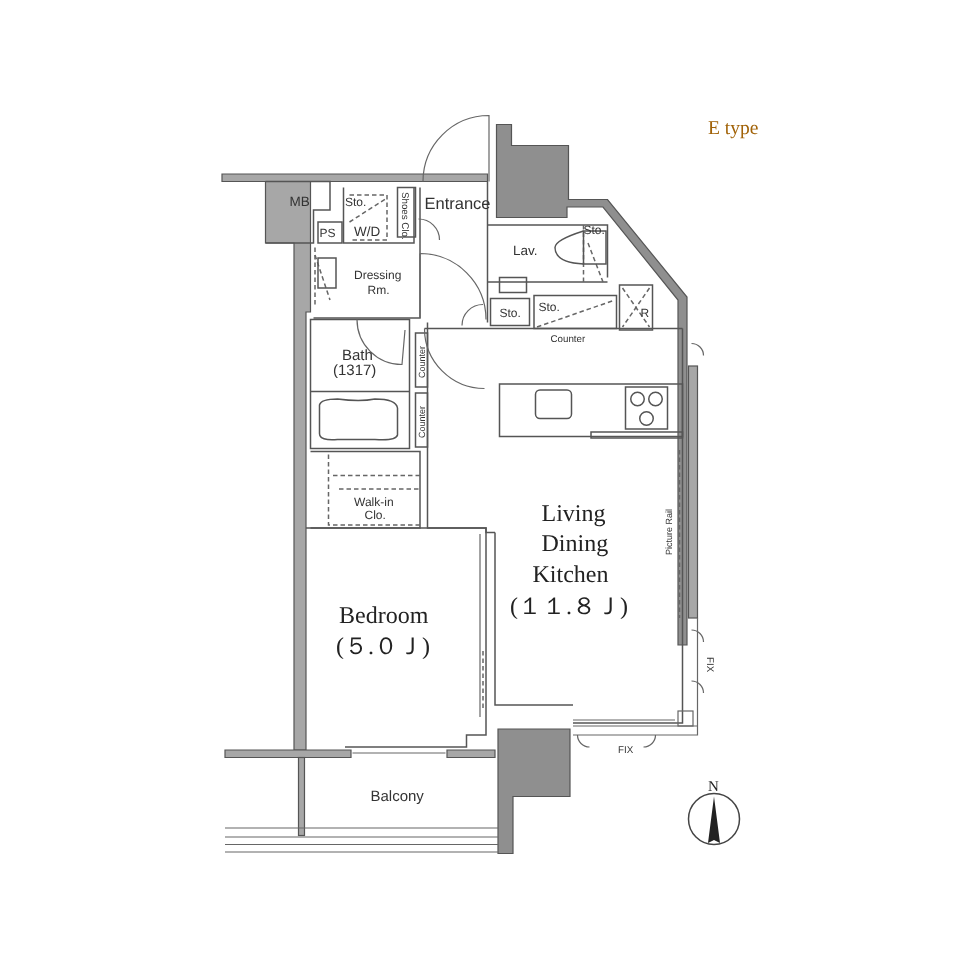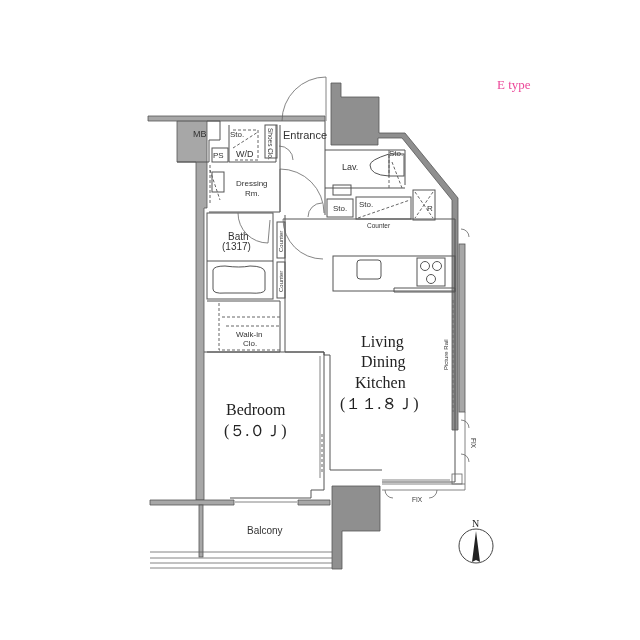--- a/index.html
+++ b/index.html
@@ -1,20 +1,20 @@
 <!DOCTYPE html>
 <html><head>
 <meta charset="utf-8">
 <style>
   html, body { margin: 0; padding: 0; background: #ffffff; }
   body { width: 640px; height: 640px; position: relative; overflow: hidden; }
   #plan { position: absolute; left: 0; top: 0; width: 640px; height: 640px; }
   .lbl-sans { font-family: "Liberation Sans", sans-serif; fill: #333; }
   .lbl-serif { font-family: "Liberation Serif", serif; fill: #222; }
-  .title { position: absolute; left: 497px; top: 77px; font-family: "Liberation Serif", serif; font-size: 13px; color: #ec4899; }
+  .title { position: absolute; left: 472px; top: 77px; font-family: "Liberation Serif", serif; font-size: 13px; color: #a16207; }
   .wall { fill: #a7a7a7; stroke: #555; stroke-width: 0.8; }
   .wall-dark { fill: #8f8f8f; stroke: #555; stroke-width: 0.8; }
   .line { fill: none; stroke: #555; stroke-width: 1; }
   .thin { fill: none; stroke: #666; stroke-width: 0.8; }
   .dash { fill: none; stroke: #666; stroke-width: 1; stroke-dasharray: 3 2; }
   .door { fill: none; stroke: #666; stroke-width: 0.8; }
 </style>
 </head>
 <body>
 

